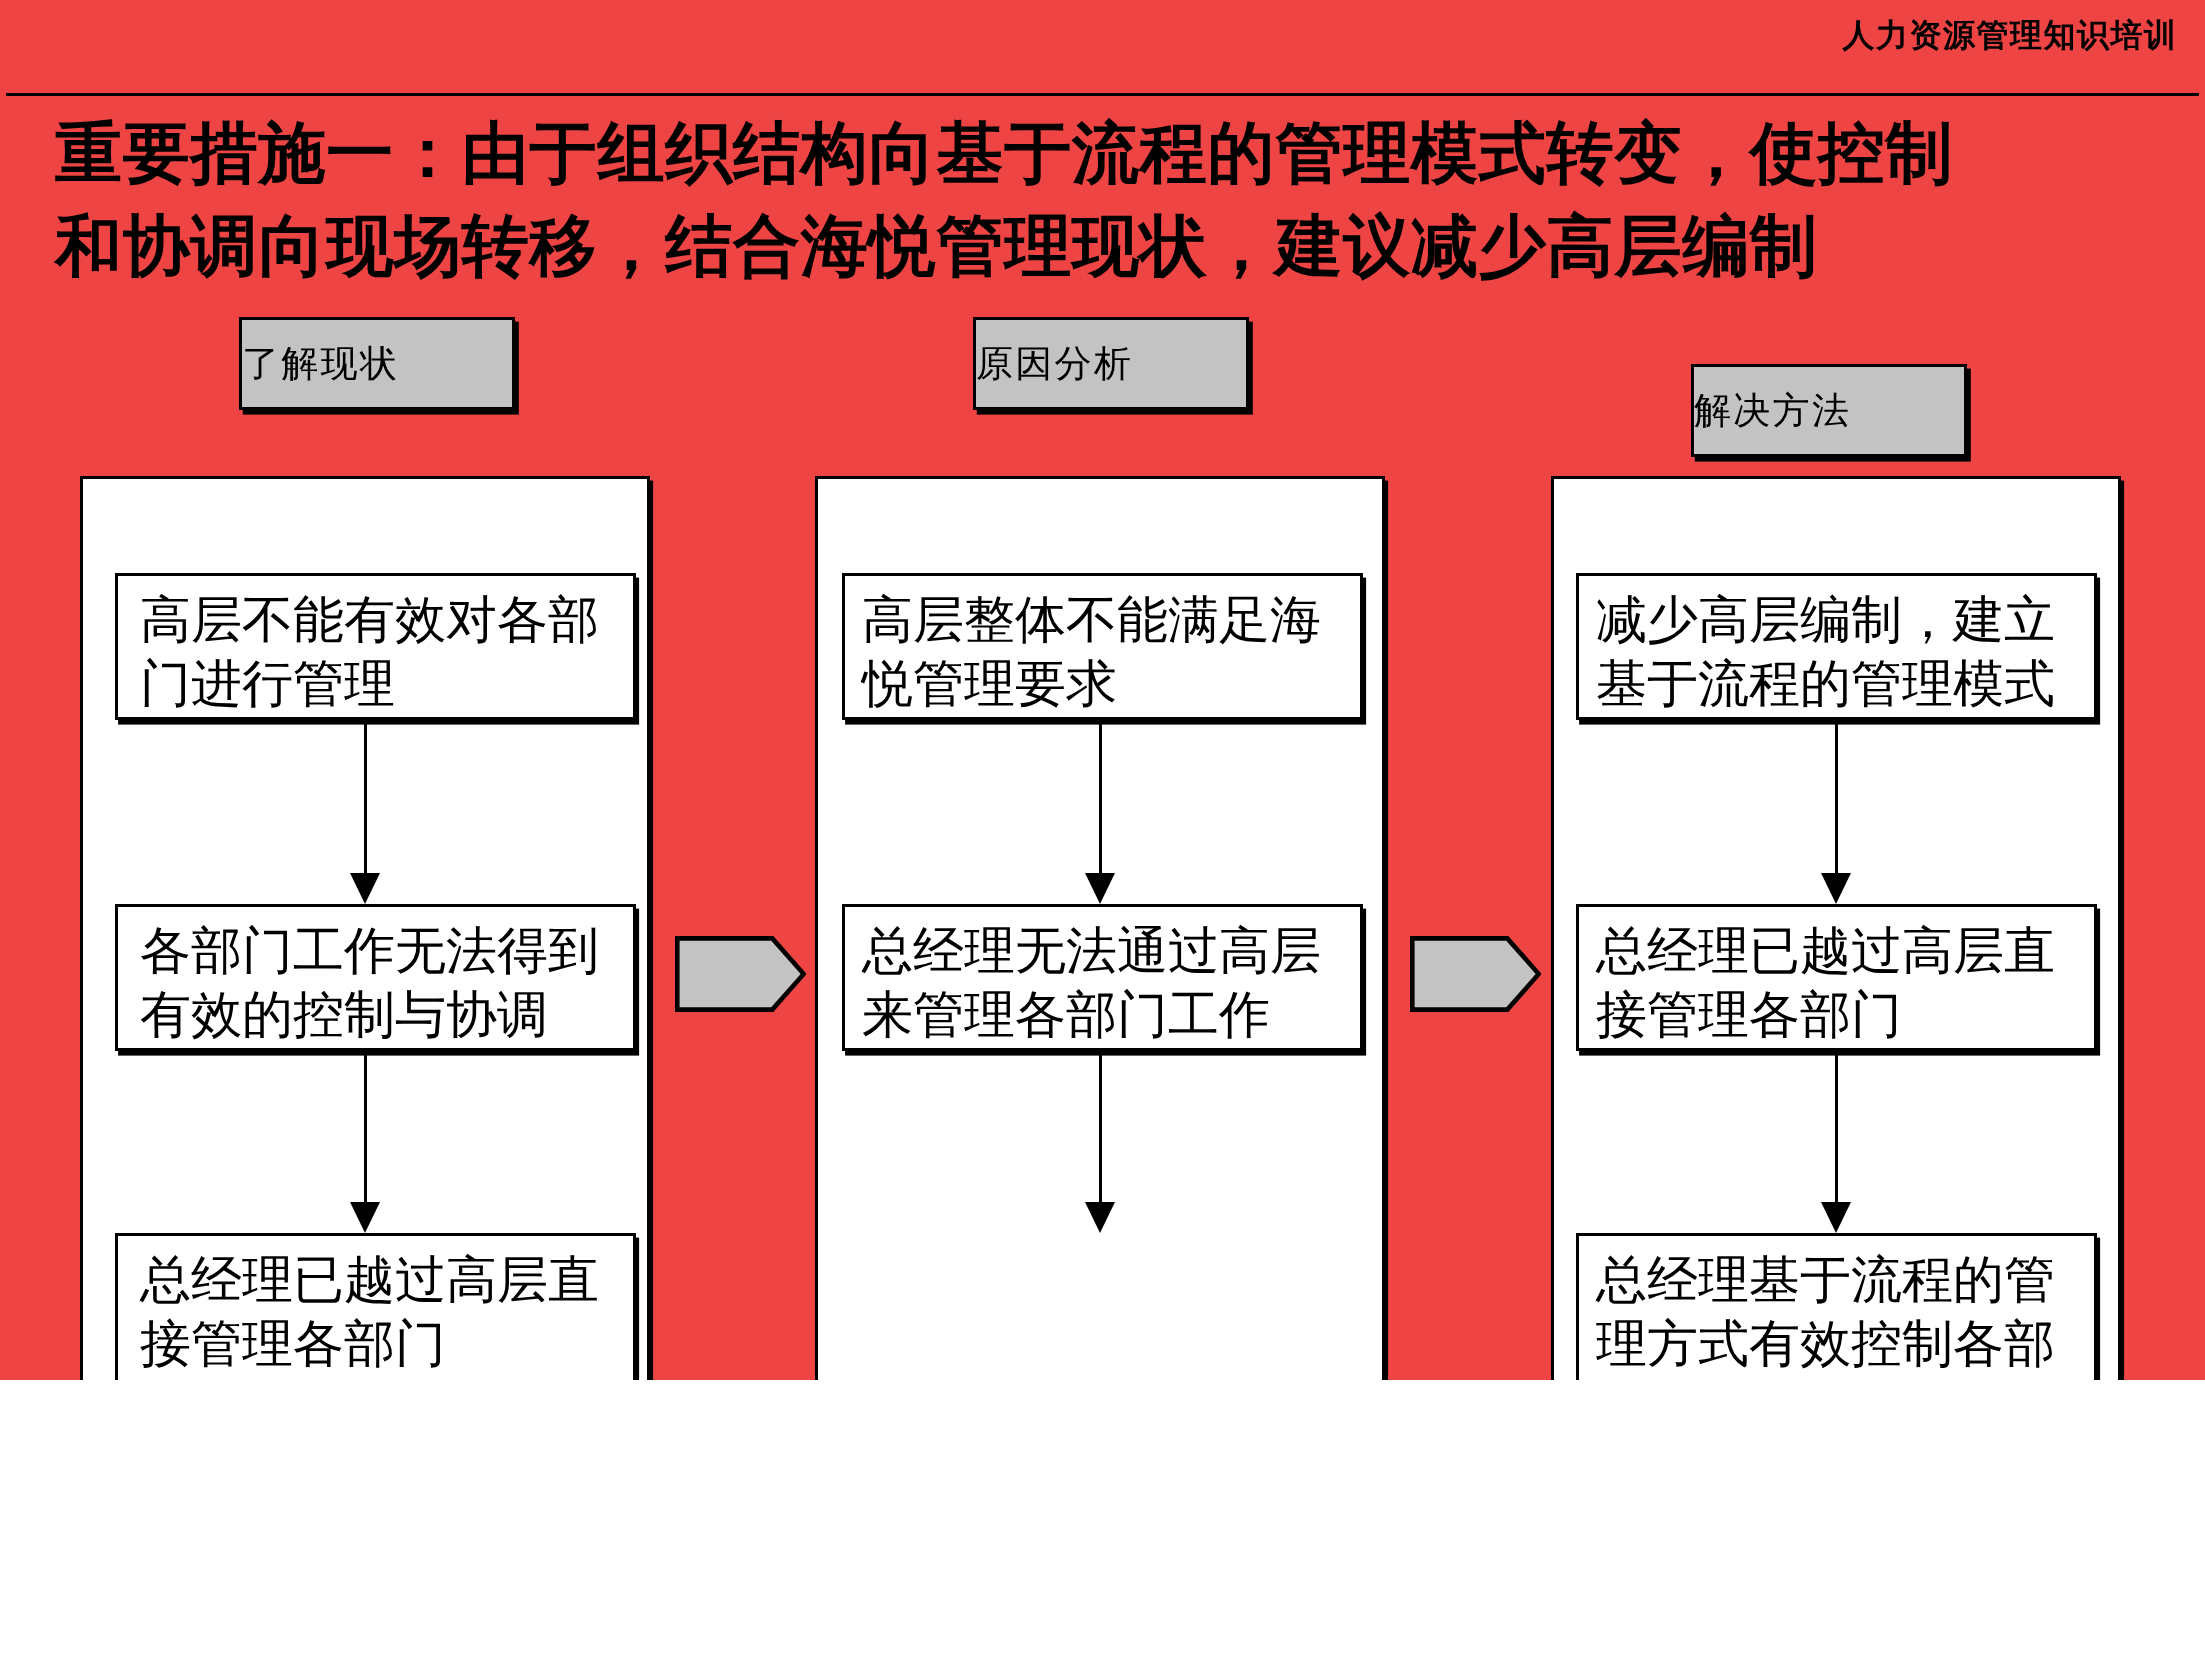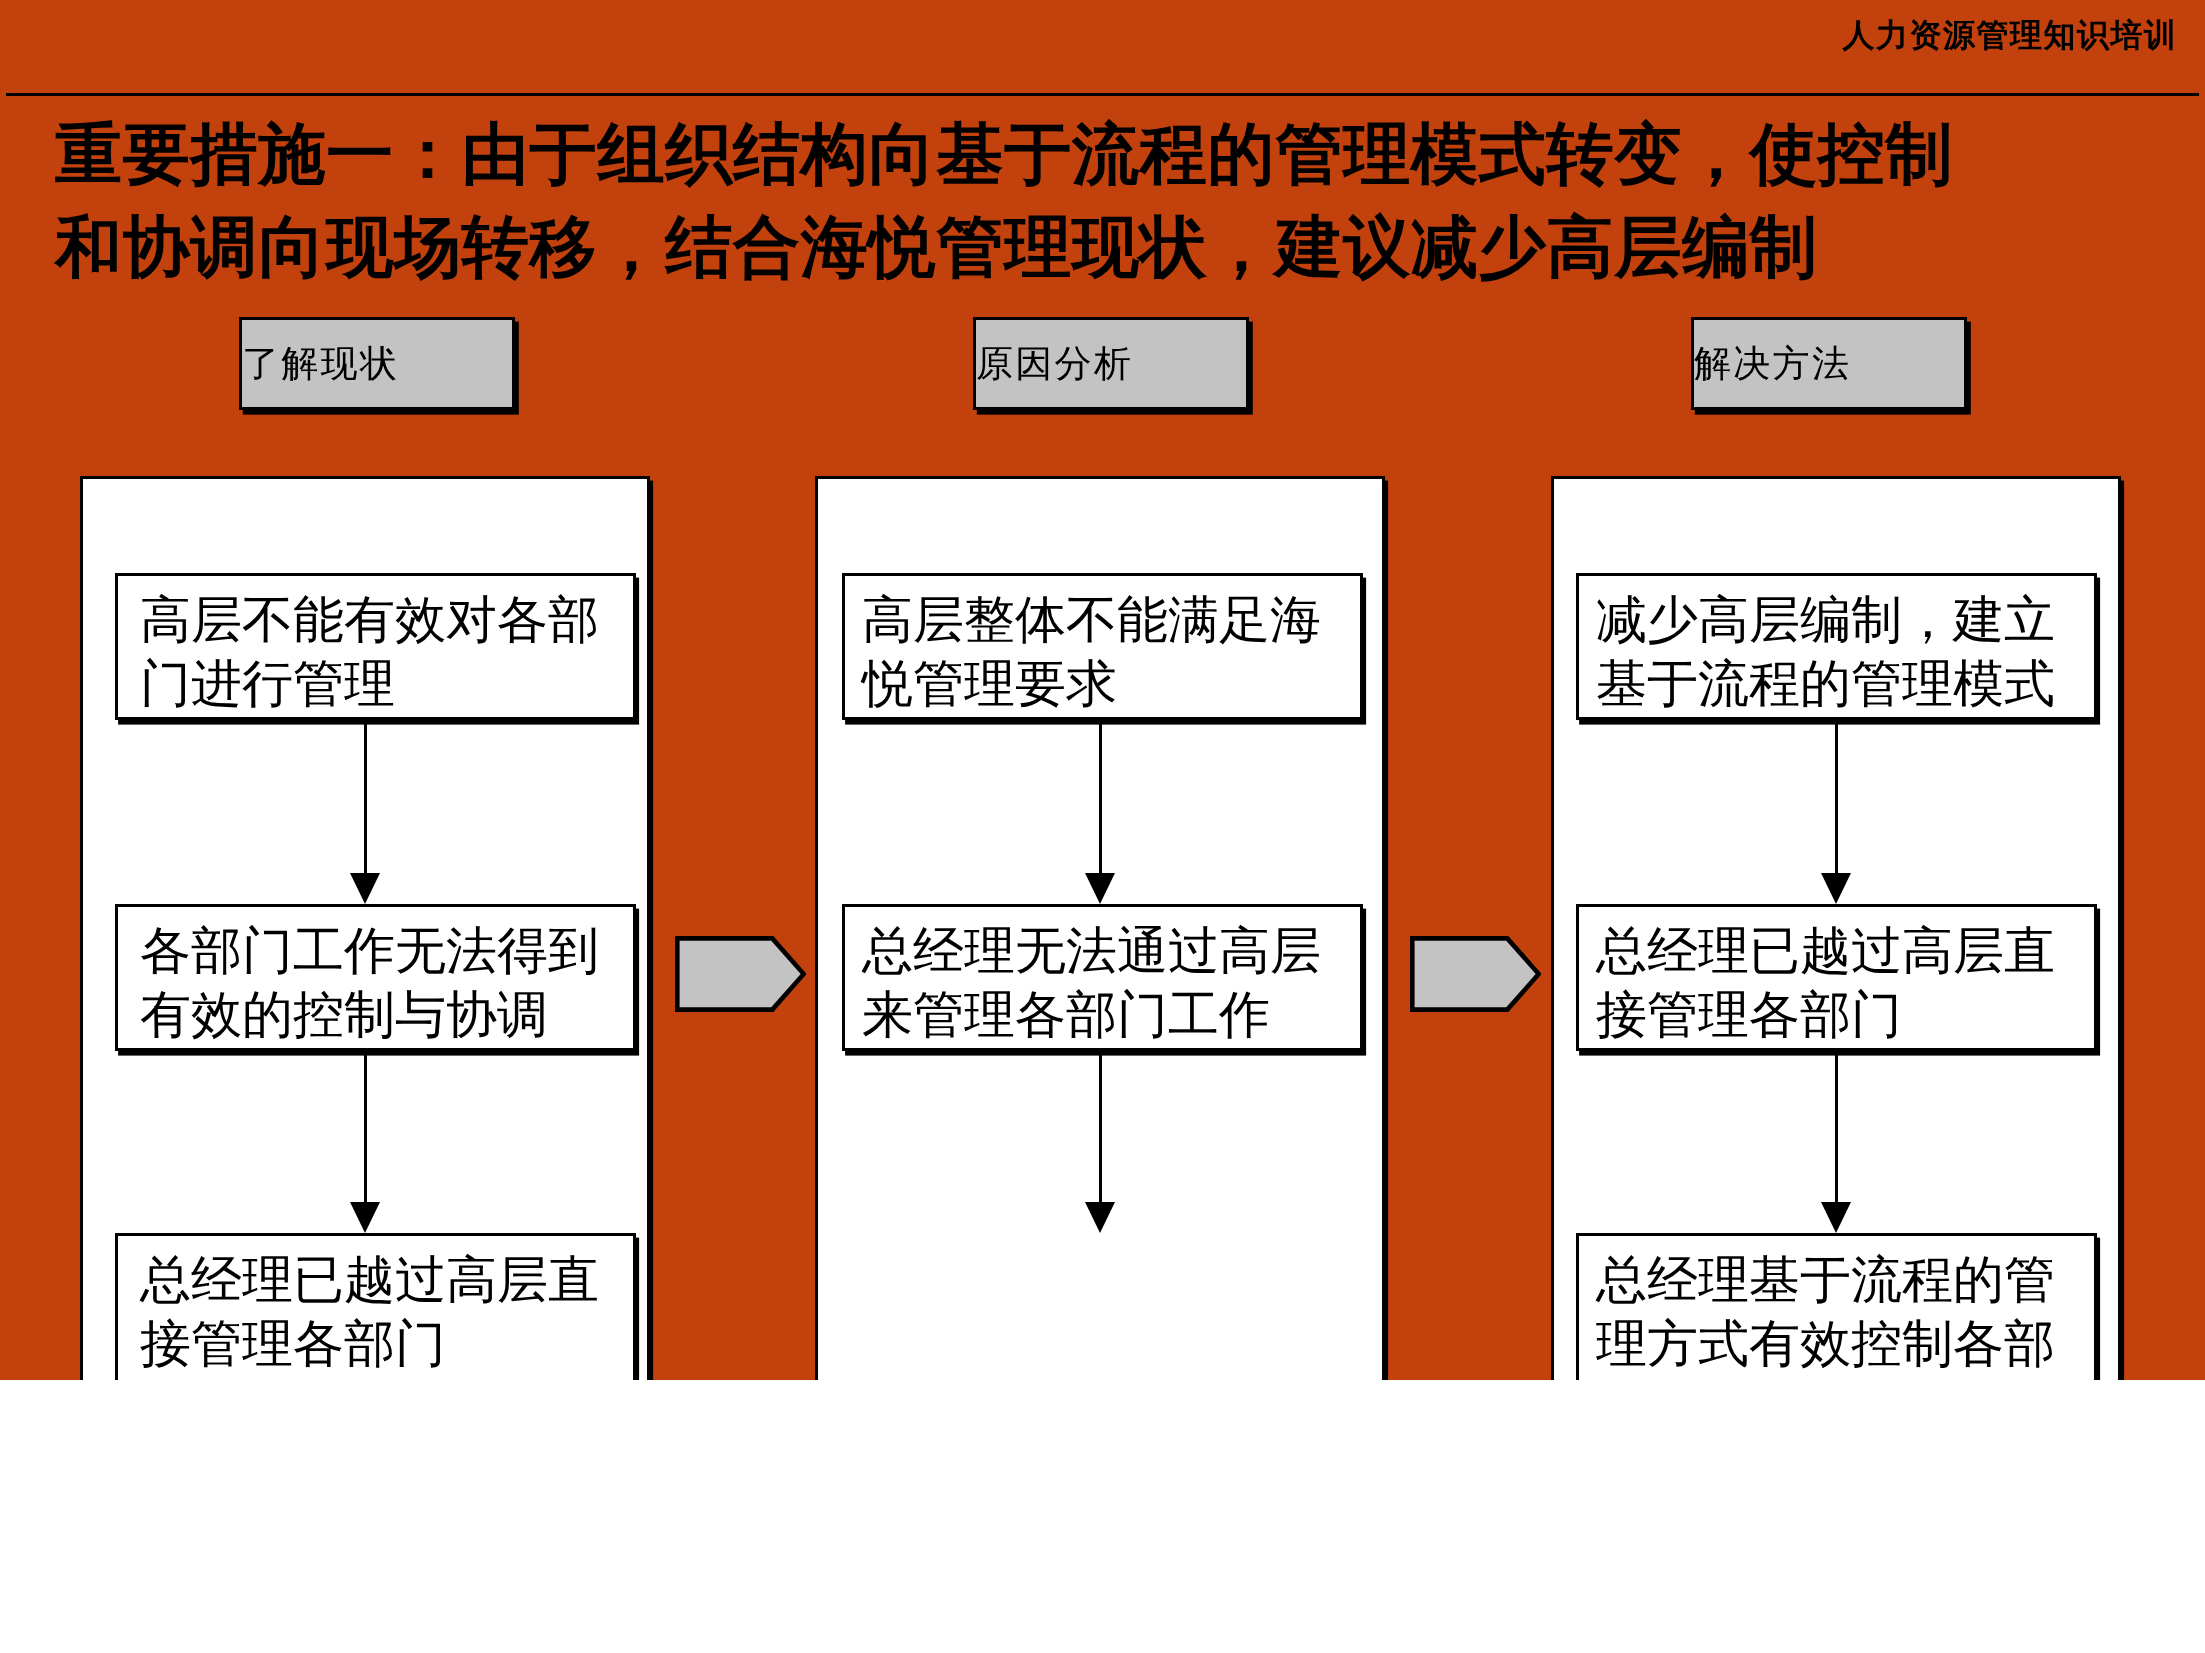--- a/index.html
+++ b/index.html
@@ -1,18 +1,18 @@
 <!DOCTYPE html>
 <html style="font-size:12.3px"><head>
 <meta charset="utf-8">
 <style>
   html,body{margin:0;padding:0;background:#ffffff;}
   .slide{
-    position:relative;width:2205px;height:1380px;background:#c2410c;overflow:hidden;
-    font-family:Liberation Sans, sans-serif;color:#000;
+    position:relative;width:2205px;height:1380px;background:#ef4444;overflow:hidden;
+    font-family:Liberation Serif, serif;color:#000;
   }
   .brand{
     position:absolute;top:13.8px;right:27.6px;font-size:32px;font-weight:bold;letter-spacing:1.5px;
   }
   .rule{
     position:absolute;top:93px;left:6.1px;width:2193px;height:3.1px;background:#000;
   }
   .title{
     position:absolute;left:55px;top:107px;width:2121px;
     font-size:67px;line-height:93px;font-weight:bold;letter-spacing:0.8px;
@@ -67,21 +67,21 @@
     <span>重要措施一：由于组织结构向基于流程的管理模式转变，使控制</span><br>
     <span>和协调向现场转移，结合海悦管理现状，建议减少高层编制</span>
   </div>
 
   <div class="chip chip1" style="background: rgb(195, 195, 195);">
     <span>了解现状</span>
   </div>
   <div class="chip chip2" style="background: rgb(195, 195, 195);">
     <span>原因分析</span>
   </div>
-  <div class="chip chip3" style="background: rgb(195, 195, 195);">
+  <div class="chip chip3" style="background: rgb(195, 195, 195); margin-top: 47px;">
     <span>解决方法</span>
   </div>
 
   <div class="col col1"></div>
   <div class="col col2"></div>
   <div class="col col3"></div>
 
   <div class="step r1 cx1">高层不能有效对各部门进行管理</div>
   <div class="step r2 cx1">各部门工作无法得到有效的控制与协调</div>
   <div class="step r3 cx1">总经理已越过高层直接管理各部门</div>

